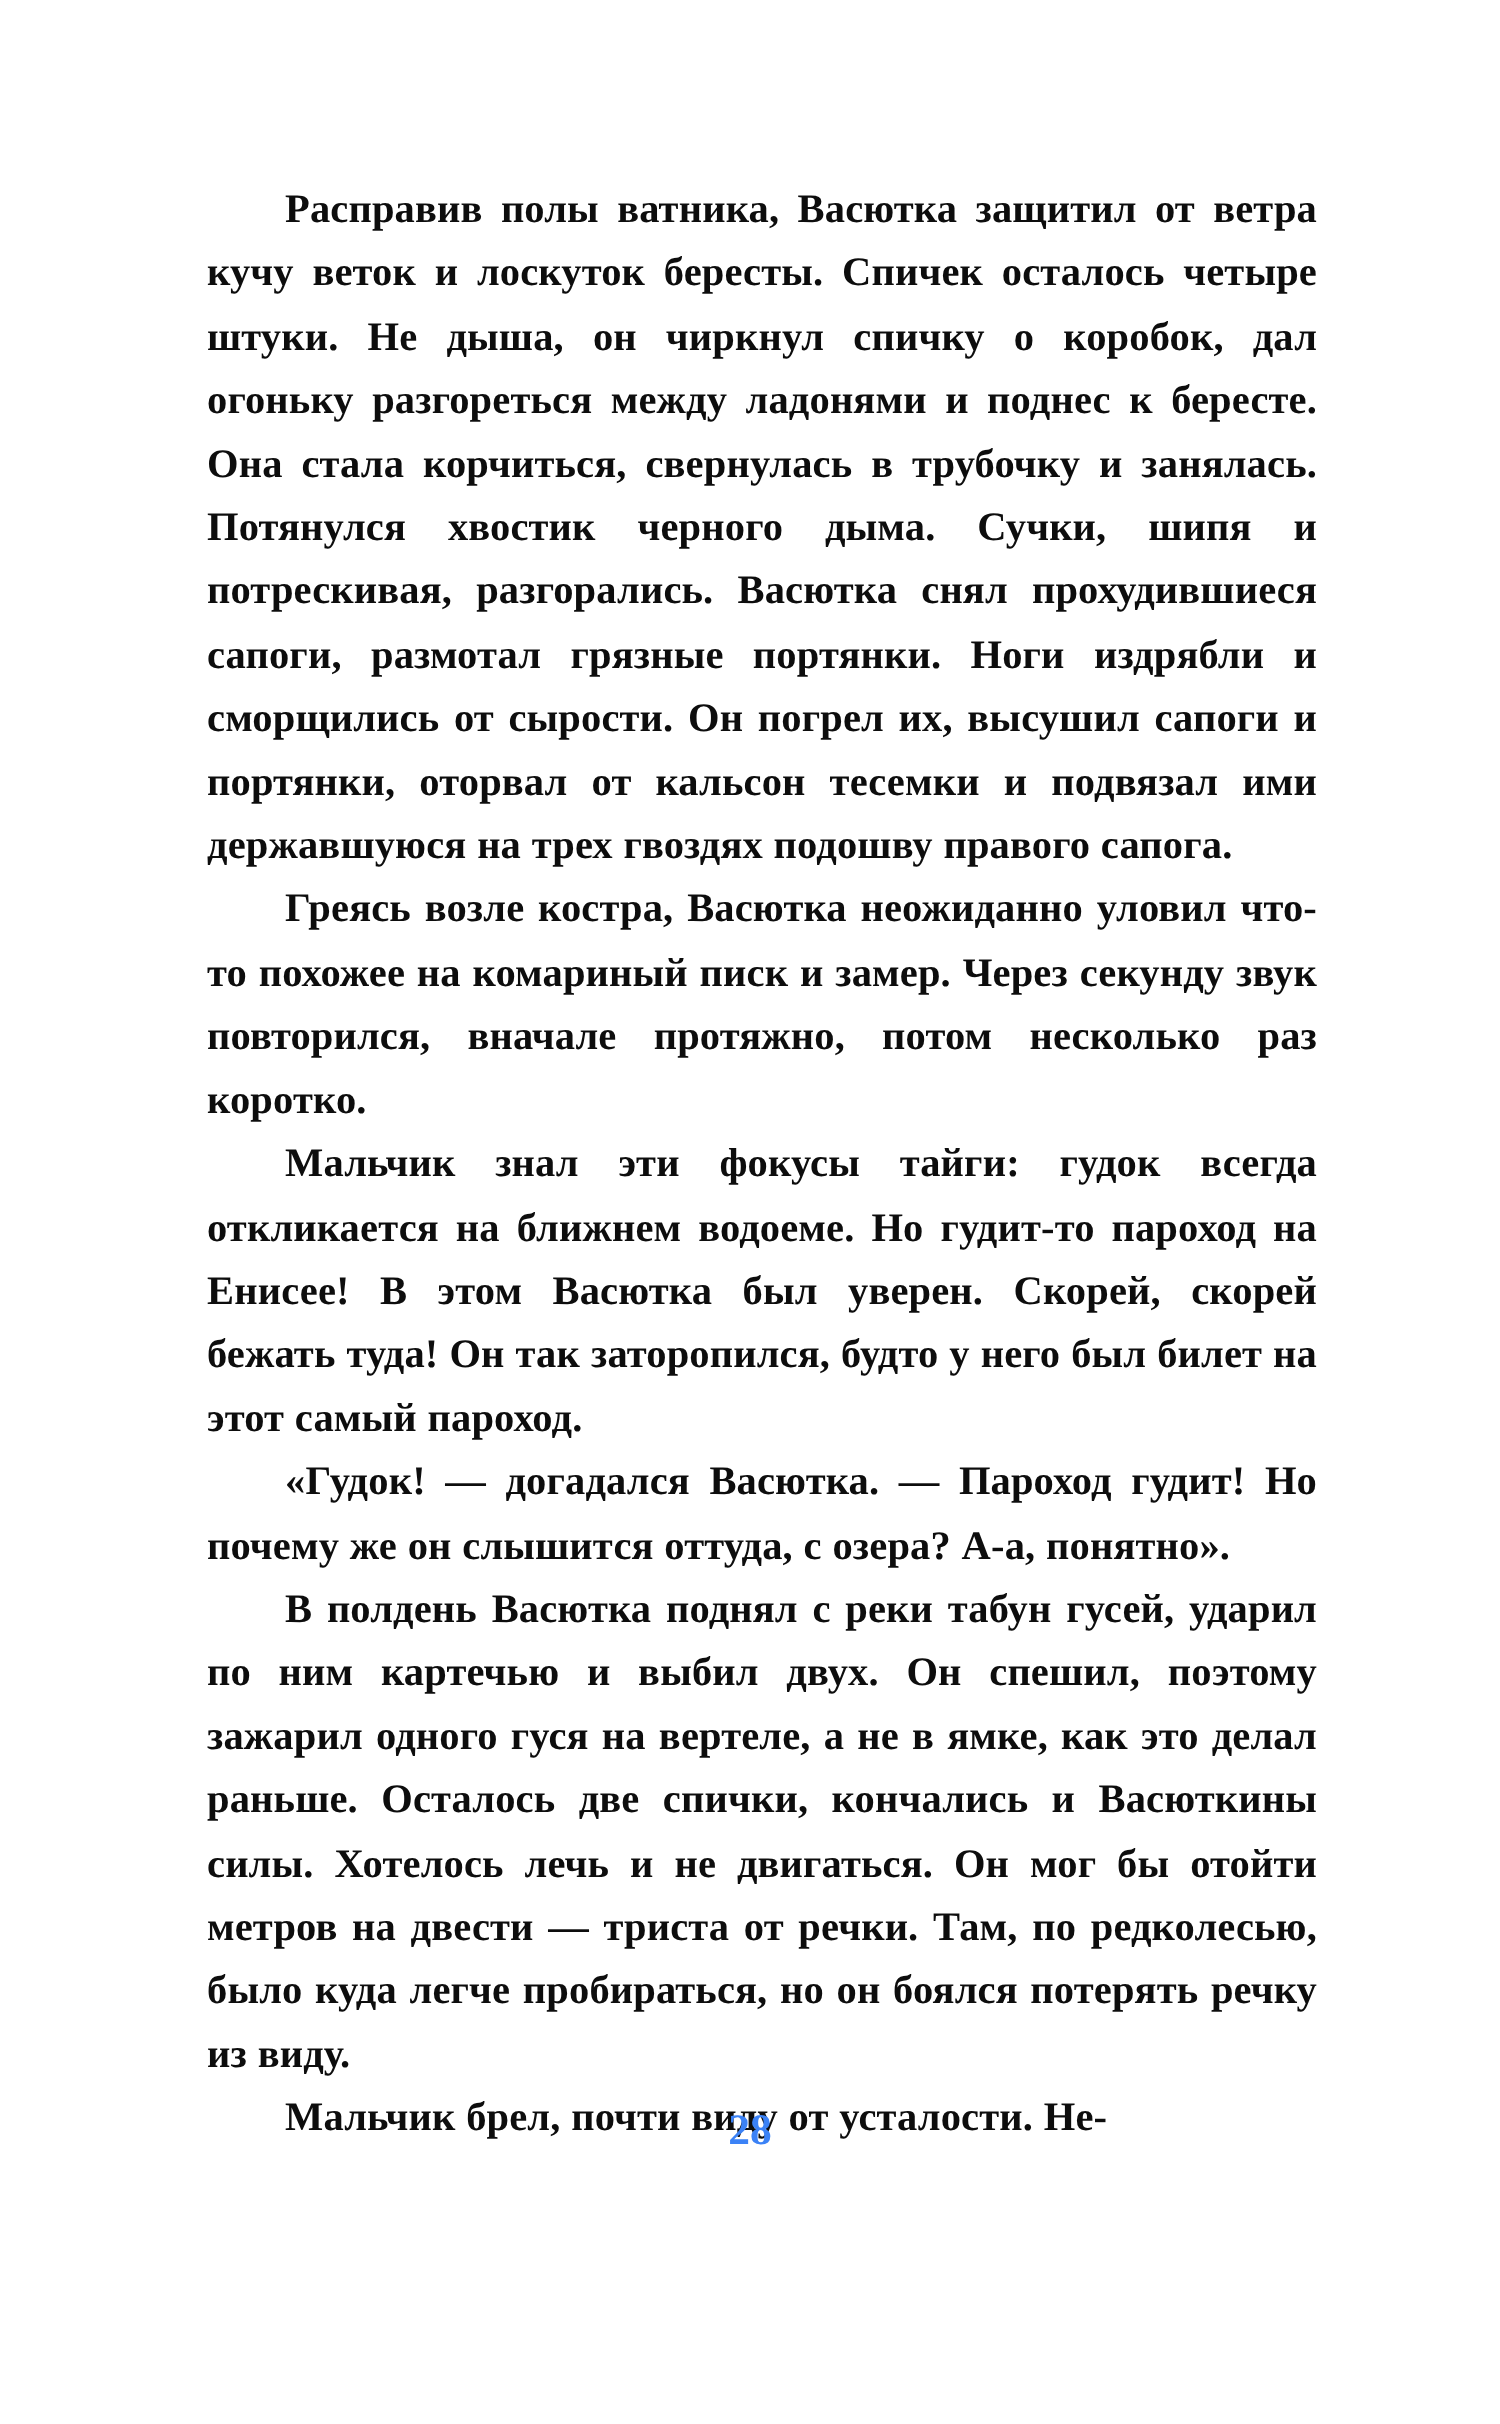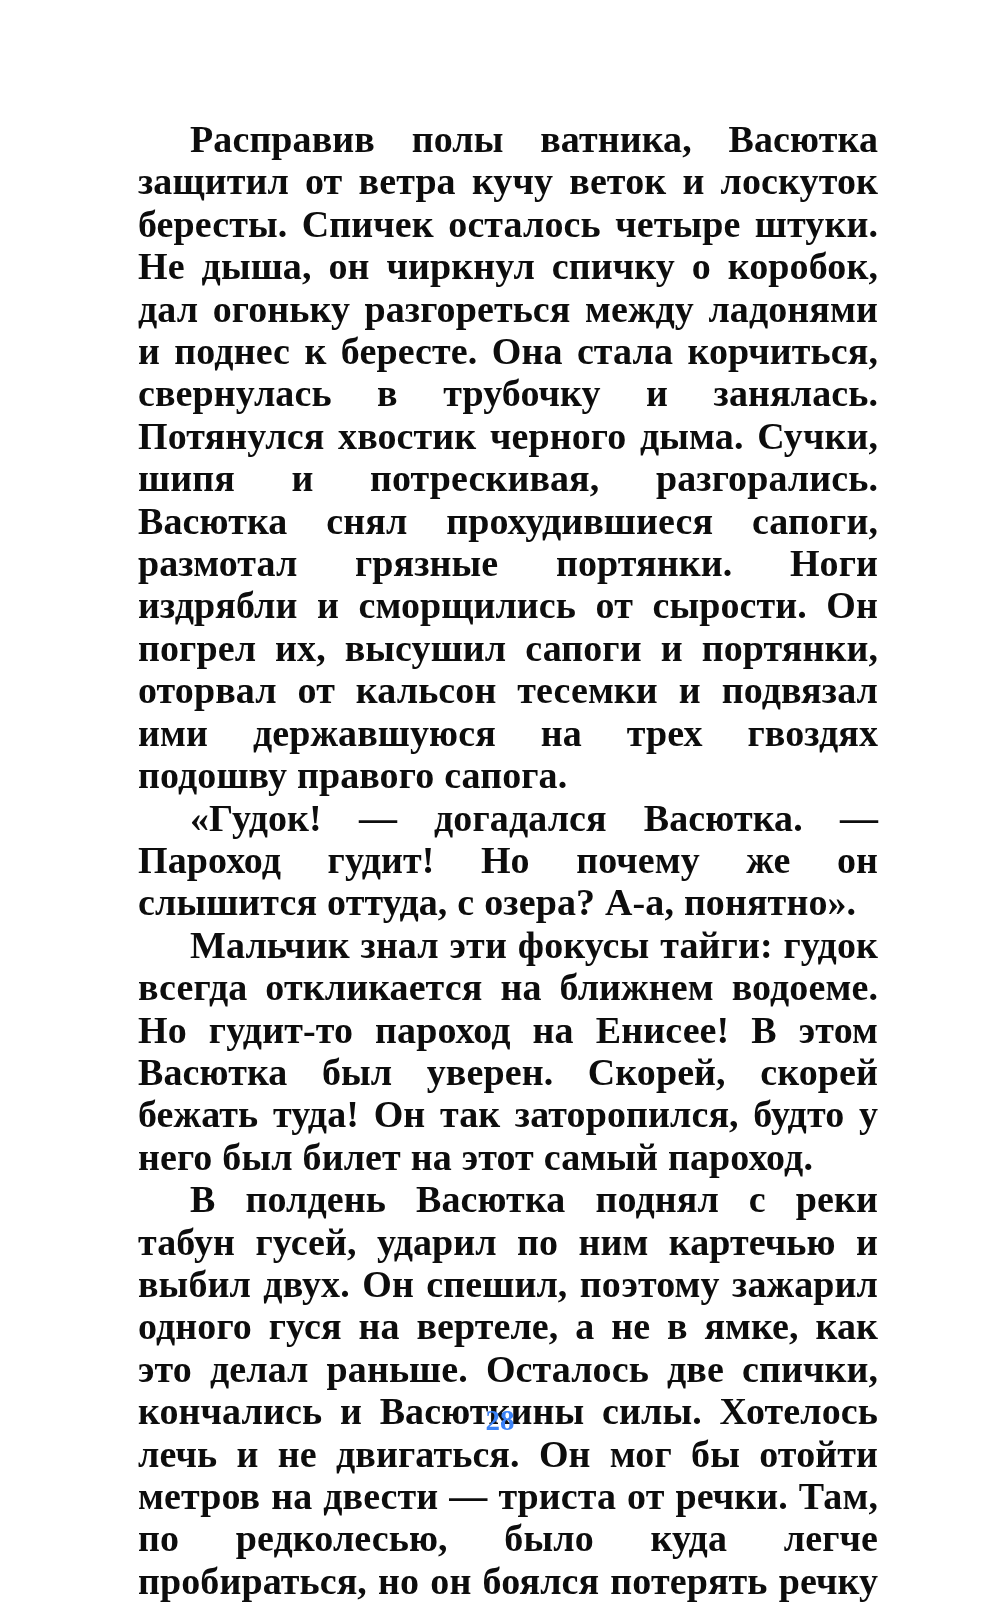--- a/index.html
+++ b/index.html
@@ -25,21 +25,21 @@
   }
   .text-column {
     position: absolute;
     left: 138px;
     top: 118px;
     width: 740px;
   }
   p.para {
     margin: 0;
     padding: 0;
-    font-size: 38px;
+    font-size: 27px;
     line-height: 42.4px;
     text-align: justify;
     text-justify: inter-word;
     text-indent: 52px;
     font-weight: 700;
     letter-spacing: 0.1px;
     word-spacing: 0.3px;
     color: #0d0d0d;
     -webkit-font-smoothing: antialiased;
   }
@@ -57,19 +57,20 @@
     color: #3b82f6;
     font-family: "Liberation Serif", "DejaVu Serif", serif;
   }
 </style>
 </head>
 <body>
 
 <div class="page">
   <div class="text-column">
     <p class="para">Расправив полы ватника, Васютка защитил от ветра кучу веток и лоскуток бересты. Спичек осталось четыре штуки. Не дыша, он чиркнул спичку о коробок, дал огоньку разгореться между ладонями и поднес к бересте. Она стала корчиться, свернулась в трубочку и занялась. Потянулся хвостик черного дыма. Сучки, шипя и потрескивая, разгорались. Васютка снял прохудившиеся сапоги, размотал грязные портянки. Ноги издрябли и сморщились от сырости. Он погрел их, высушил сапоги и портянки, оторвал от кальсон тесемки и подвязал ими державшуюся на трех гвоздях подошву правого сапога.</p>
+    <p class="para">Греясь возле костра, Васютка неожиданно уловил что-то похожее на комариный писк и замер. Через секунду звук повторился, вначале протяжно, потом несколько раз коротко.</p>
+    <p class="para">Мальчик знал эти фокусы тайги: гудок всегда откликается на ближнем водоеме. Но гудит-то пароход на Енисее! В этом Васютка был уверен. Скорей, скорей бежать туда! Он так заторопился, будто у него был билет на этот самый пароход.</p>
     <p class="para">«Гудок! — догадался Васютка. — Пароход гудит! Но почему же он слышится оттуда, с озера? А-а, понятно».</p>
-    <p class="para">Мальчик знал эти фокусы тайги: гудок всегда откликается на ближнем водоеме. Но гудит-то пароход на Енисее! В этом Васютка был уверен. Скорей, скорей бежать туда! Он так заторопился, будто у него был билет на этот самый пароход.</p>
     <p class="para">В полдень Васютка поднял с реки табун гусей, ударил по ним картечью и выбил двух. Он спешил, поэтому зажарил одного гуся на вертеле, а не в ямке, как это делал раньше. Осталось две спички, кончались и Васюткины силы. Хотелось лечь и не двигаться. Он мог бы отойти метров на двести — триста от речки. Там, по редколесью, было куда легче пробираться, но он боялся потерять речку из виду.</p>
     <p class="para last-line-left">Мальчик брел, почти виду от усталости. Не-</p>
   </div>
   <div class="folio">28</div>
 </div>
 
 </body></html>

